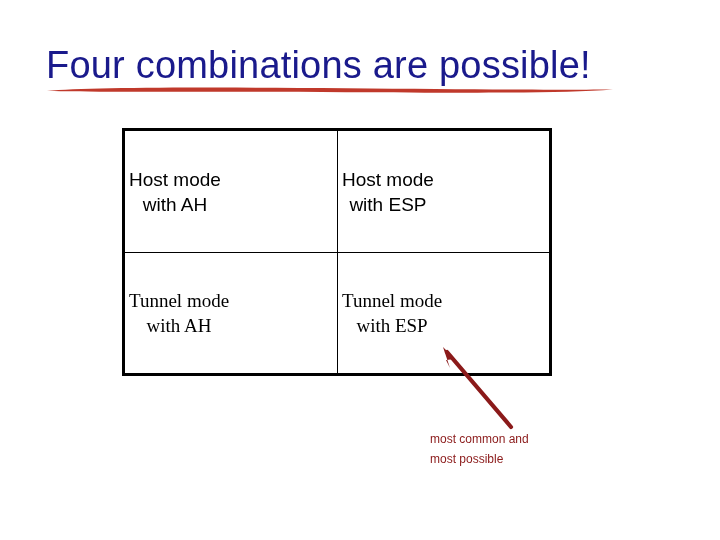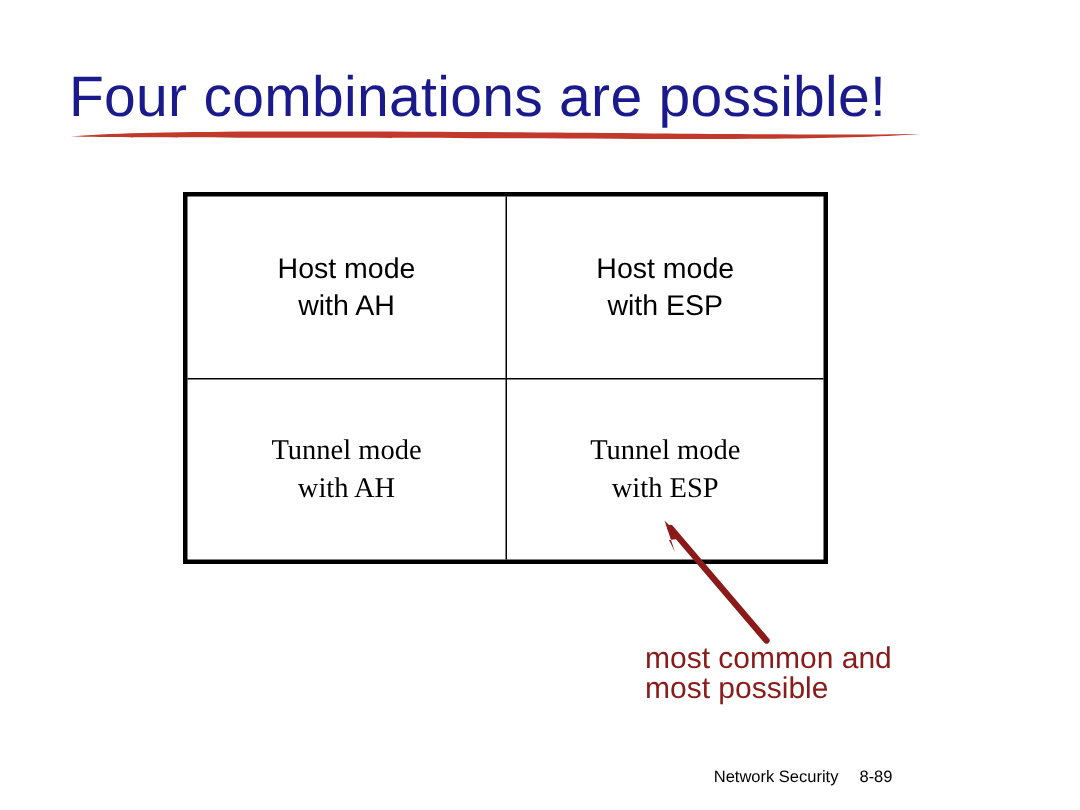--- a/index.html
+++ b/index.html
@@ -48,21 +48,21 @@
     border: 3px solid #000000;
     box-sizing: border-box;
     display: grid;
     grid-template-columns: 1fr 1fr;
     grid-template-rows: 1fr 1fr;
   }
   .cell {
     box-sizing: border-box;
     display: flex;
     align-items: center;
-    justify-content: center;
+    justify-content: flex-start;
     text-align: center;
     font-family: "Liberation Sans", sans-serif;
     font-size: 19px;
     line-height: 25px;
     color: #000000;
     padding: 0 4px;
   }
   .cell.col2 { border-left: 1.6px solid #000000; }
   .cell.row2 { border-top: 1.6px solid #000000; font-family: Liberation Serif, serif; }
   .cell span { display: block; }
@@ -74,21 +74,21 @@
     top: 335px;
     width: 110px;
     height: 105px;
     pointer-events: none;
   }
   #callout {
     position: absolute;
     left: 430px;
     top: 429px;
     font-family: "Liberation Sans", sans-serif;
-    font-size: 20px;
+    font-size: 12px;
     line-height: 20px;
     color: #8b1a1a;
     text-align: left;
     white-space: nowrap;
   }
 
   
   #footer {
     position: absolute;
     right: 18px;
@@ -148,17 +148,14 @@
   <svg id="arrow" viewBox="0 0 110 105">
     <line x1="86" y1="92" x2="22" y2="17" stroke="#8b1a1a" stroke-width="4.2" stroke-linecap="round"></line>
     <path d="M18 12 L30 24 L21 25 L25 33 Z" fill="#8b1a1a"></path>
   </svg>
 
   <div id="callout">
     <div>most common and</div>
     <div>most possible</div>
   </div>
 
-  <div id="footer">
-    <span>Network Security</span><span class="gap"></span><span>8-89</span>
-  </div>
 
 </div>
 
 </body></html>

